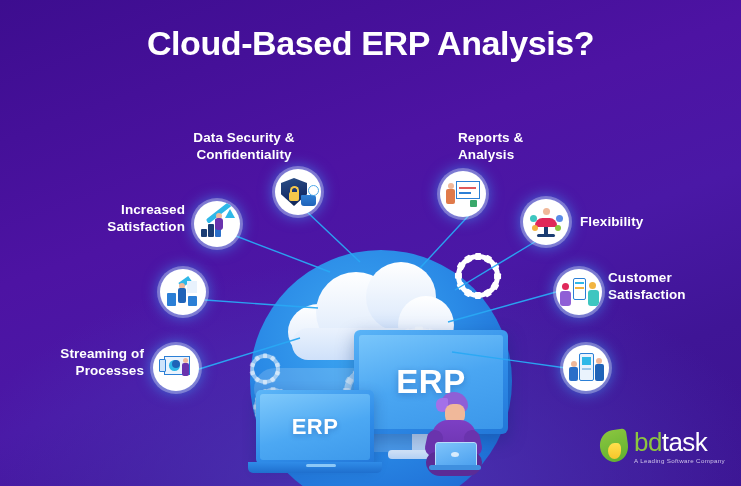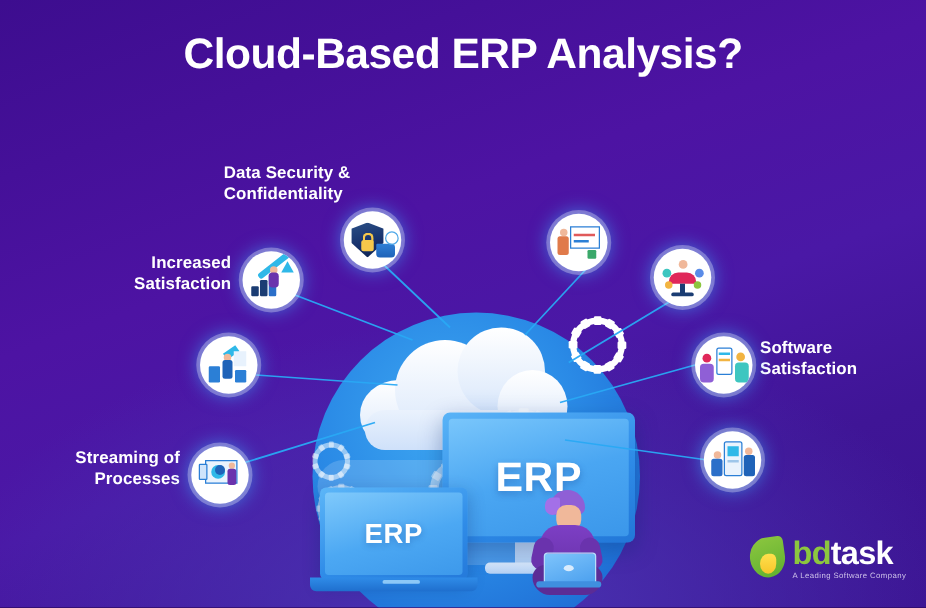--- a/index.html
+++ b/index.html
@@ -354,21 +354,21 @@
     position: absolute;
     color: #ffffff;
     font-size: 13.5px;
     font-weight: bold;
     line-height: 1.25;
     white-space: pre-line;
     letter-spacing: .1px;
   }
   .label-right { text-align: right; }
   .label-left  { text-align: left; }
-  .label-center{ text-align: left; }
+  .label-center{ text-align: center; }
 
   
   .sh { position: absolute; }
   .shield {
     width: 26px; height: 28px;
     background: linear-gradient(165deg, #2b4f86 0%, #16306b 60%, #0f2450 100%);
     clip-path: polygon(50% 0%, 100% 18%, 100% 58%, 50% 100%, 0% 58%, 0% 18%);
   }
   .lockb {
     width: 10px; height: 9px; border-radius: 2px;
@@ -414,21 +414,21 @@
   .flame-inner {
     position: absolute;
     left: 8px; top: 13px;
     width: 13px; height: 16px;
     background: linear-gradient(180deg, #ffe14d 0%, #f7c52b 100%);
     border-radius: 50% 30% 50% 50%;
   }
   .logo-text { line-height: 1; }
   .logo-word {
     font-size: 26px;
-    font-weight: bold;
+    font-weight: normal;
     letter-spacing: -.6px;
   }
   .logo-bd { color: #8cc63f; }
   .logo-task { color: #ffffff; }
   .logo-tag {
     color: #cfc3ea;
     font-size: 6.2px;
     letter-spacing: .35px;
     margin-top: 3px;
   }
@@ -627,65 +627,68 @@
         <div class="bar" style="left:7px;  top:24px; width:9px;  height:13px; background:#2b7fd6;"></div>
         <div class="bar" style="left:28px; top:27px; width:9px;  height:10px; background:#2b7fd6;"></div>
         <div class="rect-art" style="left:19px; top:10px; width:12px; height:6px; background:#2fb8e8; transform:rotate(-35deg);"></div>
         <div class="circle-art" style="left:19px; top:14px; width:6px; height:6px; background:#f0b89a;"></div>
         <div class="rect-art" style="left:18px; top:19px; width:8px; height:15px; background:#1f63b8; border-radius:2px;"></div>
         <div class="rect-art" style="left:27px; top:12px; width:10px; height:12px; background:#e8f2fd;"></div>
       </div>
     </div>
   </div>
 
-  <div class="node" style="left:0; top:12px; width:741px; height:384px; pointer-events:none;">
+  <div class="node" style="left:0; top:0; width:741px; height:384px; pointer-events:none;">
     <div class="node-label label-right" style="left:16px; top:346px; width:128px; pointer-events:auto;">Streaming of
 Processes</div>
     <div class="node-icon" style="left:153px; top:345px; pointer-events:auto;">
       <div class="art">
         <div class="rect-art" style="left:11px; top:11px; width:26px; height:19px; background:#eaf3fd; border:1.5px solid #2b7fd6; box-sizing:border-box;"></div>
         <div class="circle-art" style="left:16px; top:15px; width:11px; height:11px; background:#2fb8e8;"></div>
         <div class="circle-art" style="left:19px; top:15px; width:8px; height:8px; background:#1f63b8;"></div>
         <div class="rect-art" style="left:6px;  top:14px; width:7px; height:13px; background:#cfe4fb; border:1px solid #2b7fd6; box-sizing:border-box; border-radius:1px;"></div>
         <div class="circle-art" style="left:30px; top:13px; width:5px; height:5px; background:#f0b89a;"></div>
         <div class="rect-art" style="left:29px; top:18px; width:7px; height:13px; background:#6a33ad; border-radius:2px;"></div>
       </div>
     </div>
   </div>
 
   <div class="node" style="left:0; top:0; width:741px; height:486px; pointer-events:none;">
+    <div class="node-label label-left" style="left:458px; top:130px; width:120px; pointer-events:auto;">Reports &amp;
+Analysis</div>
     <div class="node-icon" style="left:440px; top:171px; pointer-events:auto;">
       <div class="art">
         <div class="rect-art" style="left:16px; top:10px; width:24px; height:18px; background:#ffffff; border:1.5px solid #2b7fd6; box-sizing:border-box;"></div>
         <div class="rect-art" style="left:19px; top:16px; width:17px; height:1.5px; background:#e05a5a;"></div>
         <div class="rect-art" style="left:19px; top:21px; width:12px; height:1.5px; background:#2b7fd6;"></div>
         <div class="circle-art" style="left:8px; top:12px; width:6px; height:6px; background:#f0b89a;"></div>
         <div class="rect-art" style="left:6px; top:18px; width:9px; height:15px; background:#e07a4a; border-radius:2px;"></div>
         <div class="rect-art" style="left:30px; top:29px; width:7px; height:7px; background:#3aa86a; border-radius:1px;"></div>
       </div>
     </div>
   </div>
 
   <div class="node" style="left:0; top:0; width:741px; height:486px; pointer-events:none;">
+    <div class="node-label label-left" style="left:580px; top:214px; width:120px; pointer-events:auto;">Flexibility</div>
     <div class="node-icon" style="left:523px; top:199px; pointer-events:auto;">
       <div class="art">
         <div class="rect-art" style="left:12px; top:19px; width:22px; height:9px; background:#e0285a; border-radius:10px 10px 2px 2px;"></div>
         <div class="rect-art" style="left:21px; top:28px; width:4px; height:9px; background:#1b3d73;"></div>
         <div class="rect-art" style="left:14px; top:35px; width:18px; height:3px; background:#1b3d73; border-radius:2px;"></div>
         <div class="circle-art" style="left:20px; top:9px; width:7px; height:7px; background:#f0b89a;"></div>
         <div class="circle-art" style="left:7px;  top:16px; width:7px; height:7px; background:#3ec6c0;"></div>
         <div class="circle-art" style="left:33px; top:16px; width:7px; height:7px; background:#5a8ce8;"></div>
         <div class="circle-art" style="left:9px;  top:26px; width:6px; height:6px; background:#f2b441;"></div>
         <div class="circle-art" style="left:32px; top:26px; width:6px; height:6px; background:#8cc63f;"></div>
       </div>
     </div>
   </div>
 
   <div class="node" style="left:0; top:0; width:741px; height:486px; pointer-events:none;">
-    <div class="node-label label-left" style="left:608px; top:270px; width:130px; pointer-events:auto;">Software
+    <div class="node-label label-left" style="left:608px; top:270px; width:130px; pointer-events:auto;">Customer
 Satisfaction</div>
     <div class="node-icon" style="left:556px; top:269px; pointer-events:auto;">
       <div class="art">
         <div class="rect-art" style="left:17px; top:9px; width:13px; height:22px; background:#ffffff; border:1.5px solid #2b7fd6; box-sizing:border-box; border-radius:2px;"></div>
         <div class="rect-art" style="left:19px; top:13px; width:9px; height:2px; background:#2fb8e8;"></div>
         <div class="rect-art" style="left:19px; top:18px; width:9px; height:2px; background:#f2b441;"></div>
         <div class="circle-art" style="left:6px;  top:14px; width:7px; height:7px; background:#e0285a;"></div>
         <div class="circle-art" style="left:33px; top:13px; width:7px; height:7px; background:#f2b441;"></div>
         <div class="rect-art" style="left:4px;  top:22px; width:11px; height:15px; background:#8f5fd6; border-radius:3px;"></div>
         <div class="rect-art" style="left:32px; top:21px; width:11px; height:16px; background:#3ec6c0; border-radius:3px;"></div>

